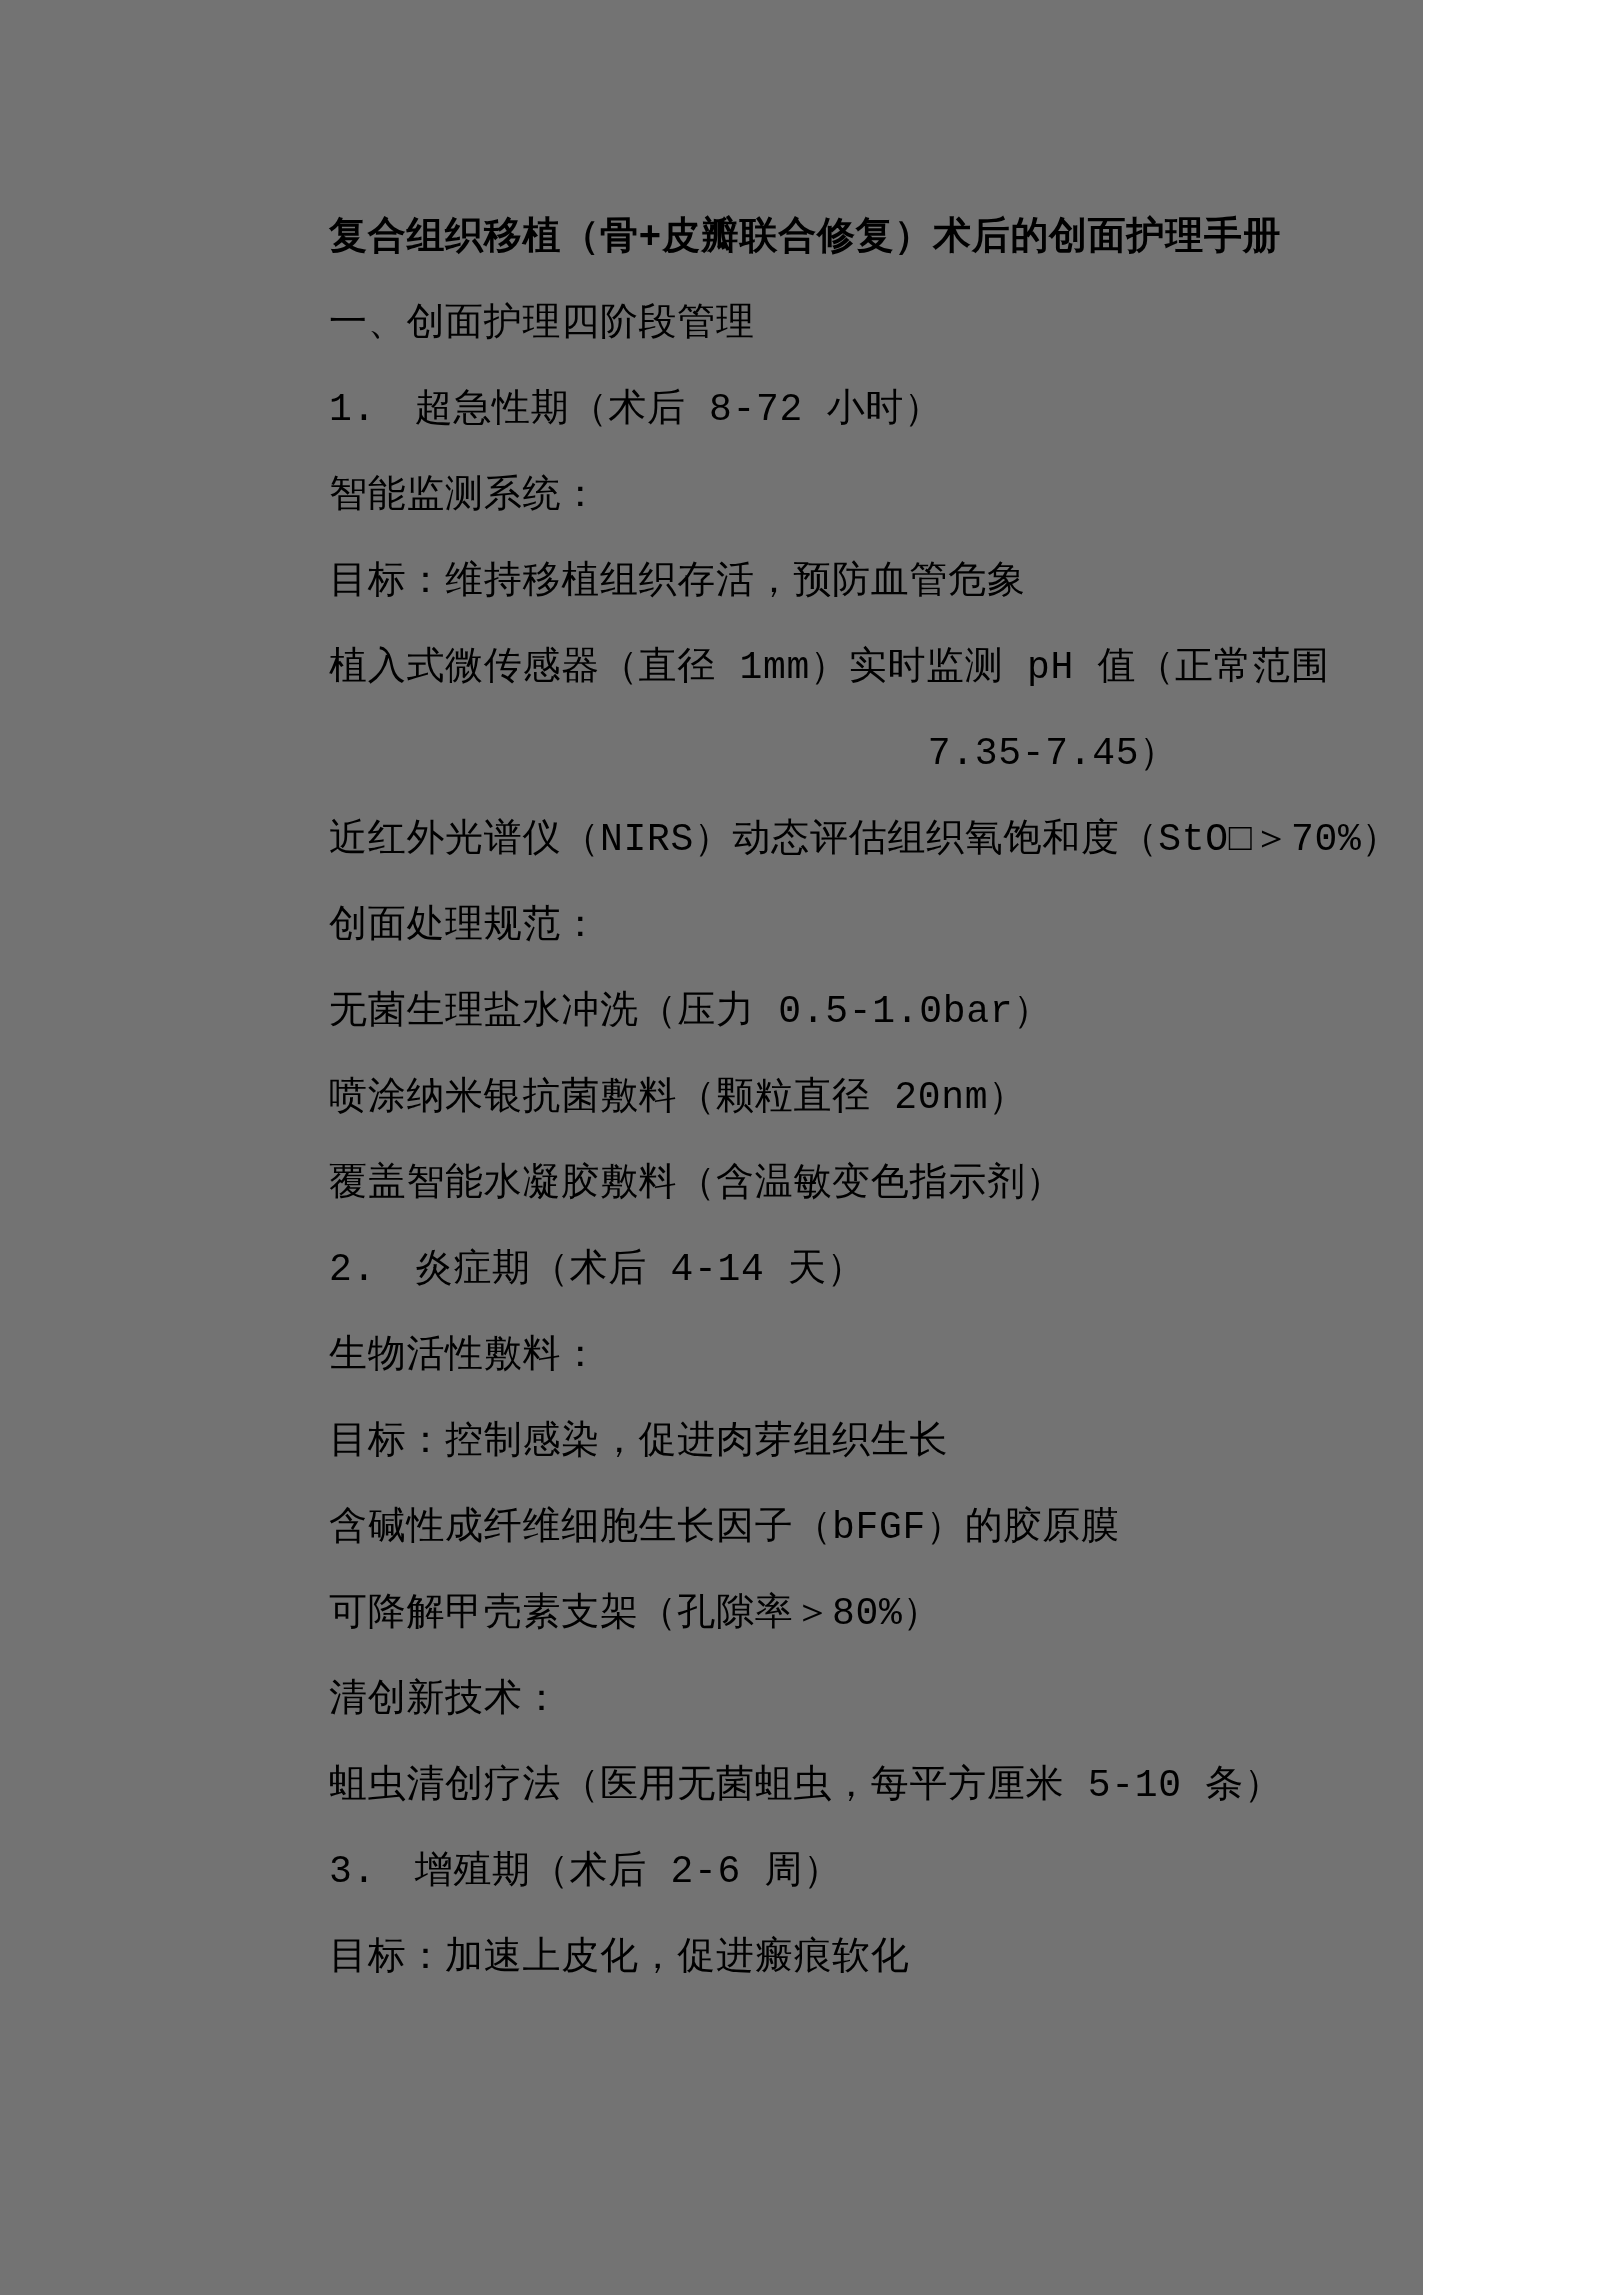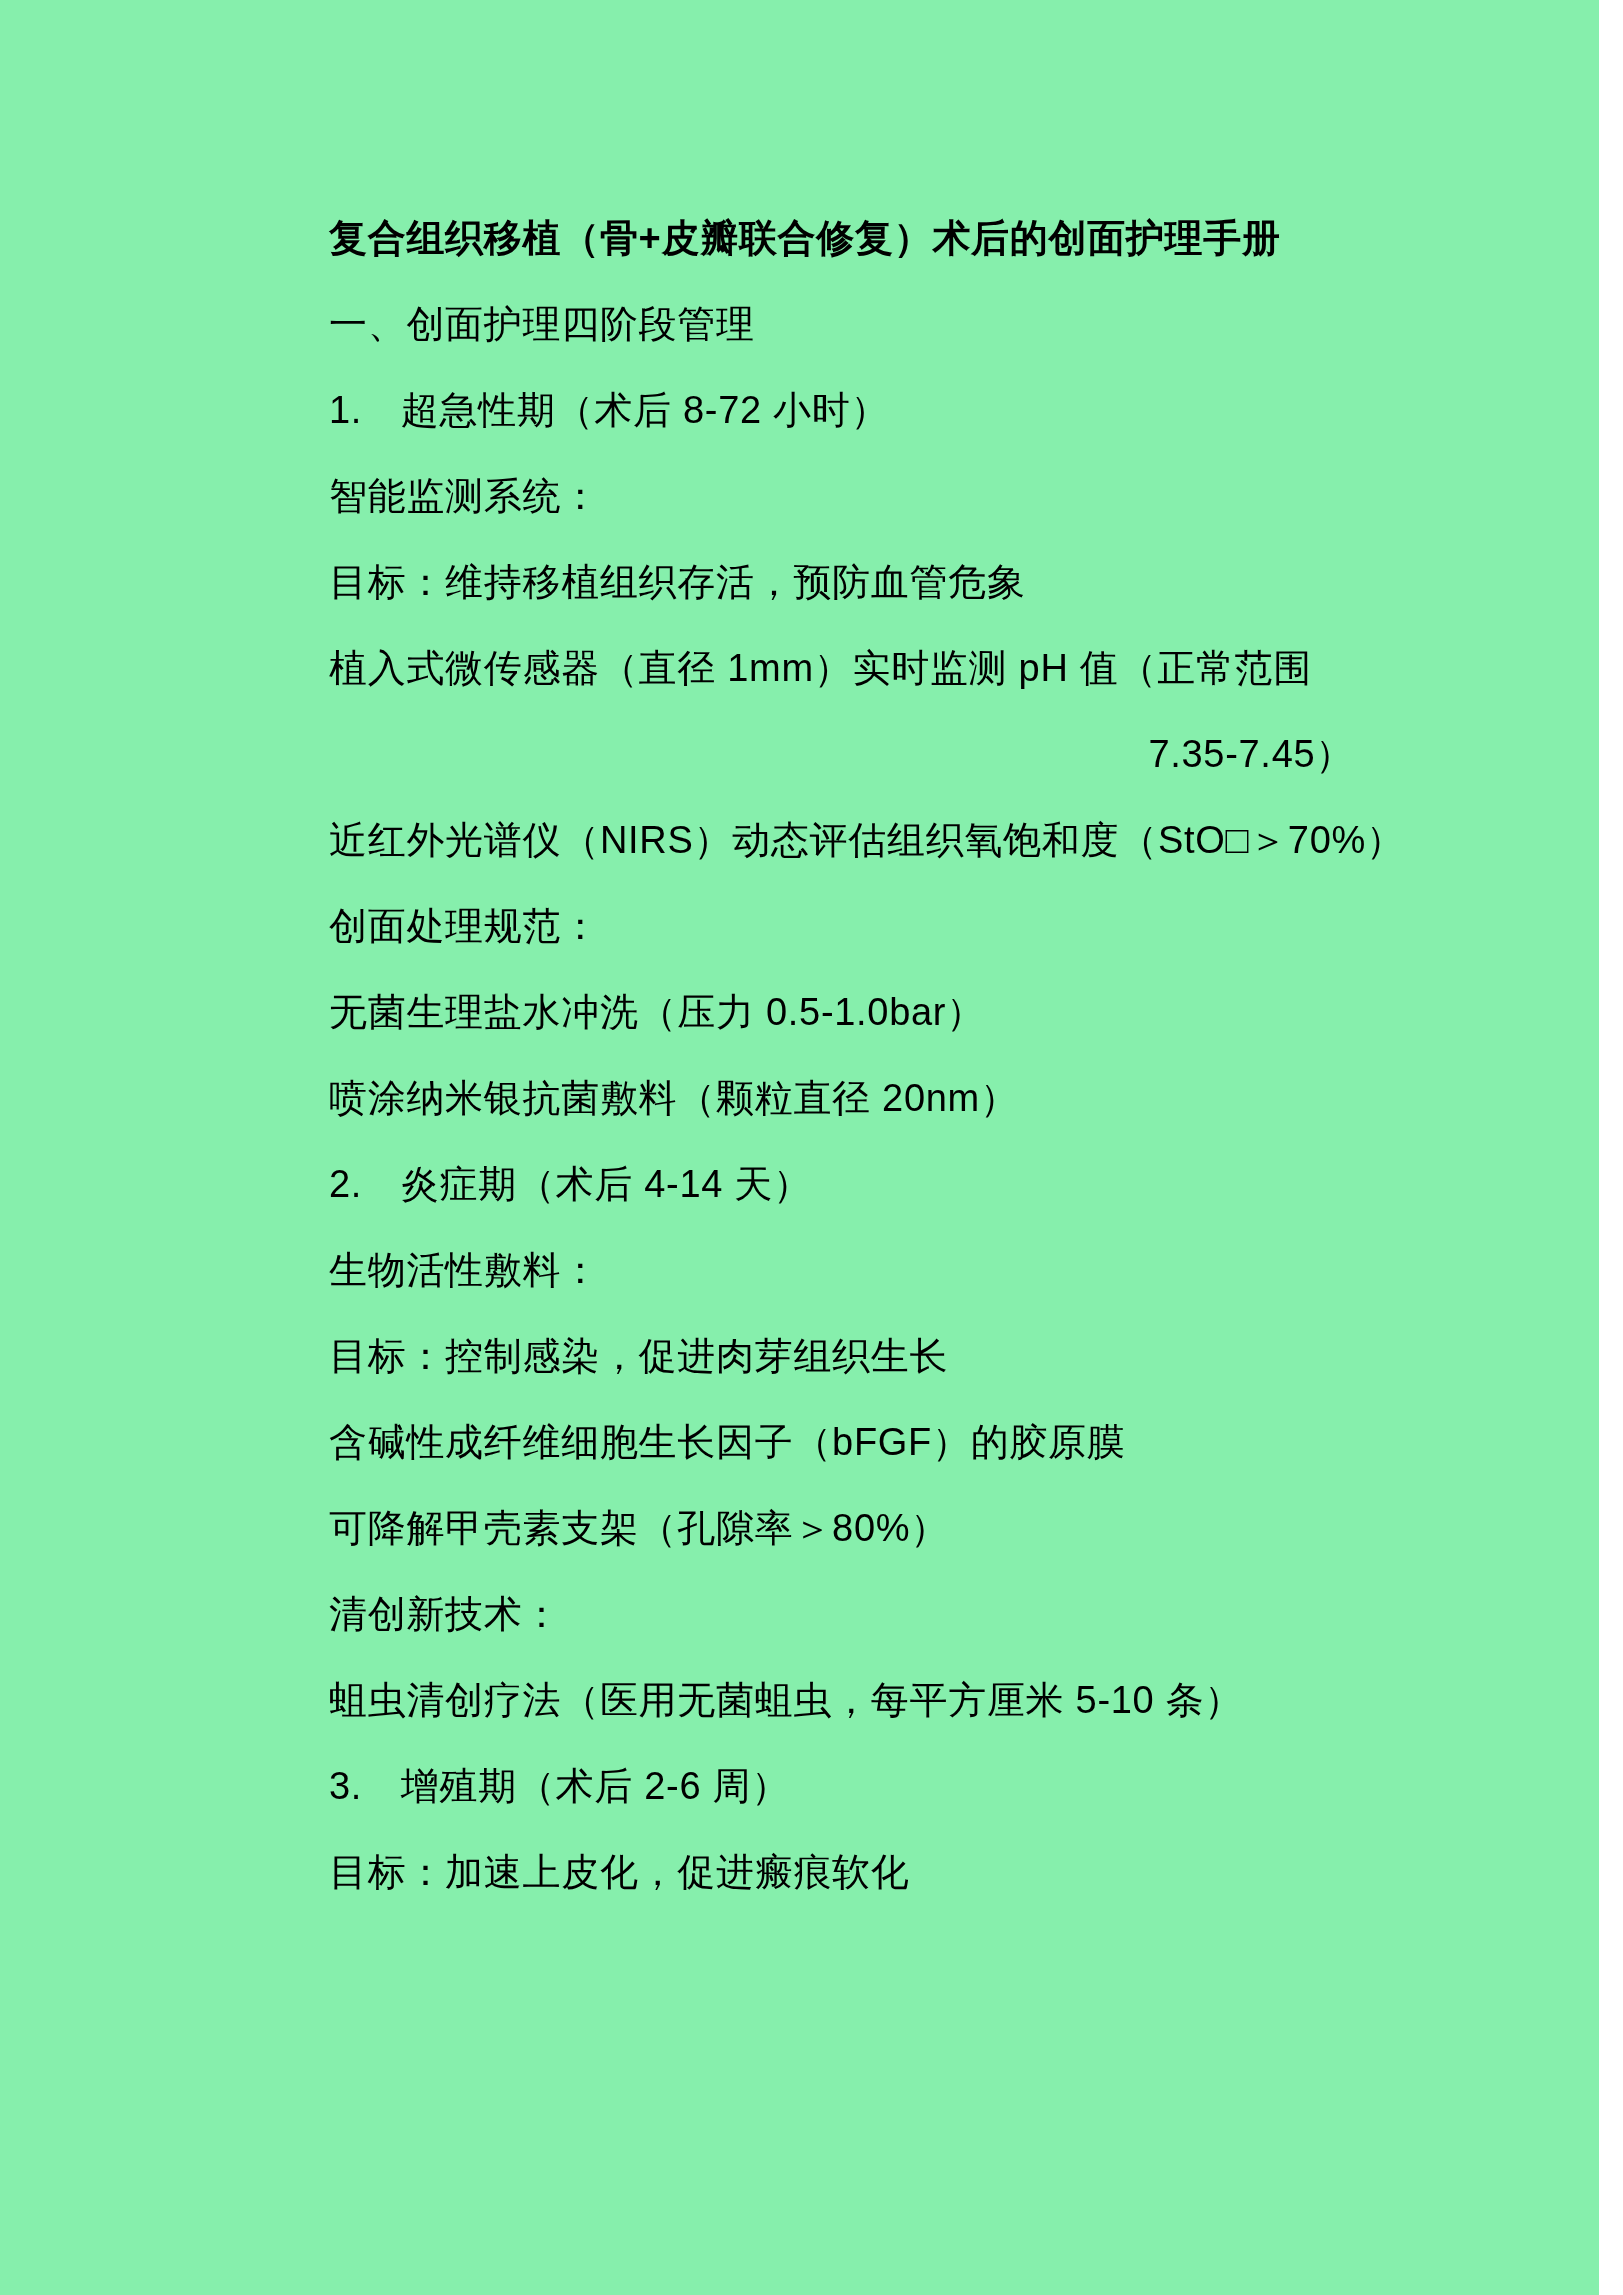--- a/index.html
+++ b/index.html
@@ -2,25 +2,25 @@
 <html style="font-size:10.5px"><head>
 <meta charset="utf-8">
 <style>
   html, body {
     margin: 0;
     padding: 0;
     background: #ffffff;
   }
   .page {
     position: relative;
-    width: 1599px;
+    width: 1423px;
     height: 2295px;
-    background: #86efac;
+    background: #737373;
     overflow: hidden;
-    font-family: Liberation Sans, sans-serif;
+    font-family: Liberation Mono, monospace;
     color: #000000;
   }
   .content {
     position: absolute;
     left: 245px;
     right: 245px;
     top: 195px;
   }
   .line {
     margin: 0;
@@ -49,20 +49,21 @@
     <p class="line">一、创面护理四阶段管理</p>
     <p class="line">1.　超急性期（术后 8-72 小时）</p>
     <p class="line">智能监测系统：</p>
     <p class="line">目标：维持移植组织存活，预防血管危象</p>
     <p class="line">植入式微传感器（直径 1mm）实时监测 pH 值（正常范围</p>
     <p class="line cont">7.35-7.45）</p>
     <p class="line">近红外光谱仪（NIRS）动态评估组织氧饱和度（StO□＞70%）</p>
     <p class="line">创面处理规范：</p>
     <p class="line">无菌生理盐水冲洗（压力 0.5-1.0bar）</p>
     <p class="line">喷涂纳米银抗菌敷料（颗粒直径 20nm）</p>
+    <p class="line">覆盖智能水凝胶敷料（含温敏变色指示剂）</p>
     <p class="line">2.　炎症期（术后 4-14 天）</p>
     <p class="line">生物活性敷料：</p>
     <p class="line">目标：控制感染，促进肉芽组织生长</p>
     <p class="line">含碱性成纤维细胞生长因子（bFGF）的胶原膜</p>
     <p class="line">可降解甲壳素支架（孔隙率＞80%）</p>
     <p class="line">清创新技术：</p>
     <p class="line">蛆虫清创疗法（医用无菌蛆虫，每平方厘米 5-10 条）</p>
     <p class="line">3.　增殖期（术后 2-6 周）</p>
     <p class="line">目标：加速上皮化，促进瘢痕软化</p>
   </div>

